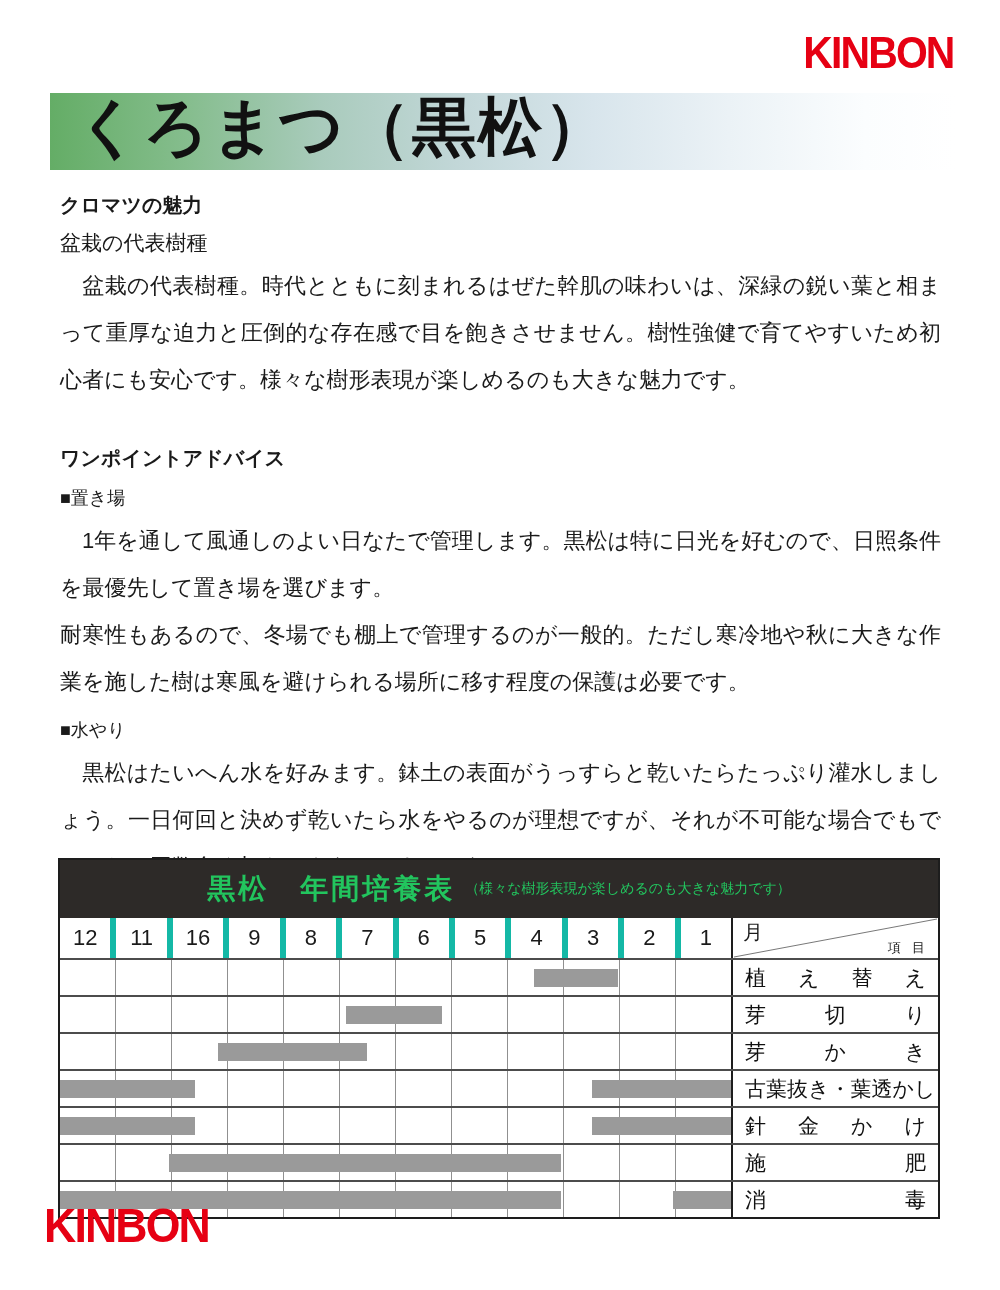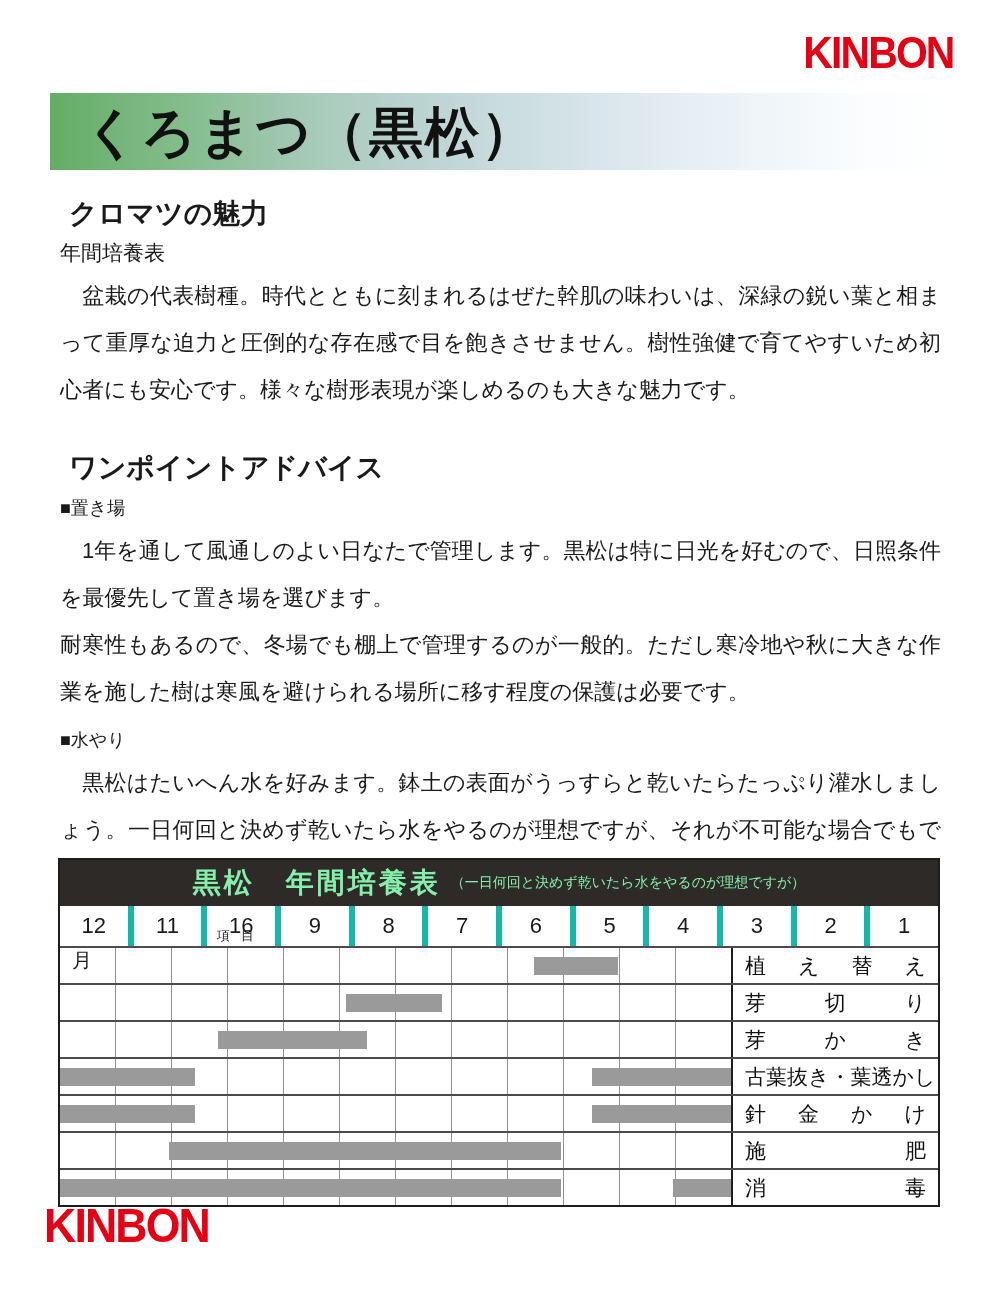--- a/index.html
+++ b/index.html
@@ -26,54 +26,54 @@
   .logo.top{top:28px;right:46px;font-size:44px;transform-origin:right center;}
   .logo.bottom{top:1198px;left:44px;font-size:48px;transform-origin:left center;}
 
   
   .band{
     position:absolute;left:50px;top:93px;width:905px;height:77px;
     background:linear-gradient(90deg,#64ad66 0%,#85bd8d 15%,#a9cbbc 30%,#c2d7d8 45%,#d8e5ec 60%,#ebf2f6 75%,#fbfdfe 90%,#ffffff 100%);
     display:flex;align-items:center;
   }
   .band h1{
-    margin:8px;padding-left:26px;
-    font-family:Liberation Sans, sans-serif;
-    font-weight:700;font-size:54px;letter-spacing:2px;color:#111;
+    margin:0;padding-left:26px;
+    font-family:Liberation Mono, monospace;
+    font-weight:700;font-size:64px;letter-spacing:2px;color:#111;
     line-height:1;
   }
 
   
   .content{position:absolute;left:60px;top:190px;width:881px;}
-  .h-bold{font-size:28px;font-weight:700;line-height:30px;margin:9px;}
+  .h-bold{font-size:20px;font-weight:700;line-height:30px;margin:0;}
   .taxon{font-size:21px;line-height:30px;margin:8px 0 4px;}
   .para{
     font-size:22px;line-height:47px;margin:0;
     text-align:justify;text-justify:inter-ideograph;
   }
   .sec-gap{margin-top:40px;}
   .sub-head{font-size:18px;font-weight:400;line-height:30px;margin:10px 0 4px;}
 
   
   .ctable{
     position:absolute;left:58px;top:858px;width:882px;
     border:2px solid #1d1d1d;
     box-sizing:border-box;
     background:#fff;
   }
   .ctable-title{
-    height:46px;background:var(--tablehead,#2d2a28);color:#86efac;
+    height:58px;background:var(--tablehead,#2d2a28);color:#22c55e;
     display:flex;align-items:center;justify-content:center;gap:10px;
   }
   .tt-main{
     font-family:"Liberation Serif","DejaVu Serif",serif;
     font-weight:700;font-size:28px;letter-spacing:3px;
   }
   .tt-sub{font-size:14px;letter-spacing:0;}
-  .months-row{display:flex;height:40px;flex-direction:column;}
+  .months-row{display:flex;height:40px;}
   .month-cells{flex:1;display:flex;}
   .mcell{
     flex:1;display:flex;align-items:center;justify-content:center;
     font-size:22px;color:#1a1a1a;
     border-left:6px solid #14b8a6;box-sizing:border-box;
   }
   .mcell:first-child{border-left:none;}
   .corner{
     width:207px;position:relative;
     border-left:2px solid #1d1d1d;box-sizing:border-box;
@@ -107,35 +107,35 @@
 <div class="page">
 
   <div class="logo top">KINBON</div>
 
   <div class="band">
     <h1>くろまつ（黒松）</h1>
   </div>
 
   <div class="content">
     <p class="h-bold">クロマツの魅力</p>
-    <p class="taxon">年間培養表</p>
+    <p class="taxon">盆栽の代表樹種</p>
     <p class="para">　盆栽の代表樹種。時代とともに刻まれるはぜた幹肌の味わいは、深緑の鋭い葉と相まって重厚な迫力と圧倒的な存在感で目を飽きさせません。樹性強健で育てやすいため初心者にも安心です。様々な樹形表現が楽しめるのも大きな魅力です。</p>
 
     <p class="h-bold sec-gap">ワンポイントアドバイス</p>
     <p class="sub-head">■置き場</p>
     <p class="para">　1年を通して風通しのよい日なたで管理します。黒松は特に日光を好むので、日照条件を最優先して置き場を選びます。</p>
     <p class="para">耐寒性もあるので、冬場でも棚上で管理するのが一般的。ただし寒冷地や秋に大きな作業を施した樹は寒風を避けられる場所に移す程度の保護は必要です。</p>
     <p class="sub-head">■水やり</p>
     <p class="para">　黒松はたいへん水を好みます。鉢土の表面がうっすらと乾いたらたっぷり灌水しましょう。一日何回と決めず乾いたら水をやるのが理想ですが、それが不可能な場合でもできるだけ回数多く与えるようにしましょう。</p>
   </div>
 
   <div class="ctable">
     <div class="ctable-title">
       <span class="tt-main">黒松　年間培養表</span>
-      <span class="tt-sub">（一日何回と決めず乾いたら水をやるのが理想ですが）</span>
+      <span class="tt-sub">（様々な樹形表現が楽しめるのも大きな魅力です）</span>
     </div>
     <div class="months-row">
       <div class="month-cells" id="month-cells">
           <div class="mcell">12</div>
           <div class="mcell">11</div>
           <div class="mcell">16</div>
           <div class="mcell">9</div>
           <div class="mcell">8</div>
           <div class="mcell">7</div>
           <div class="mcell">6</div>

